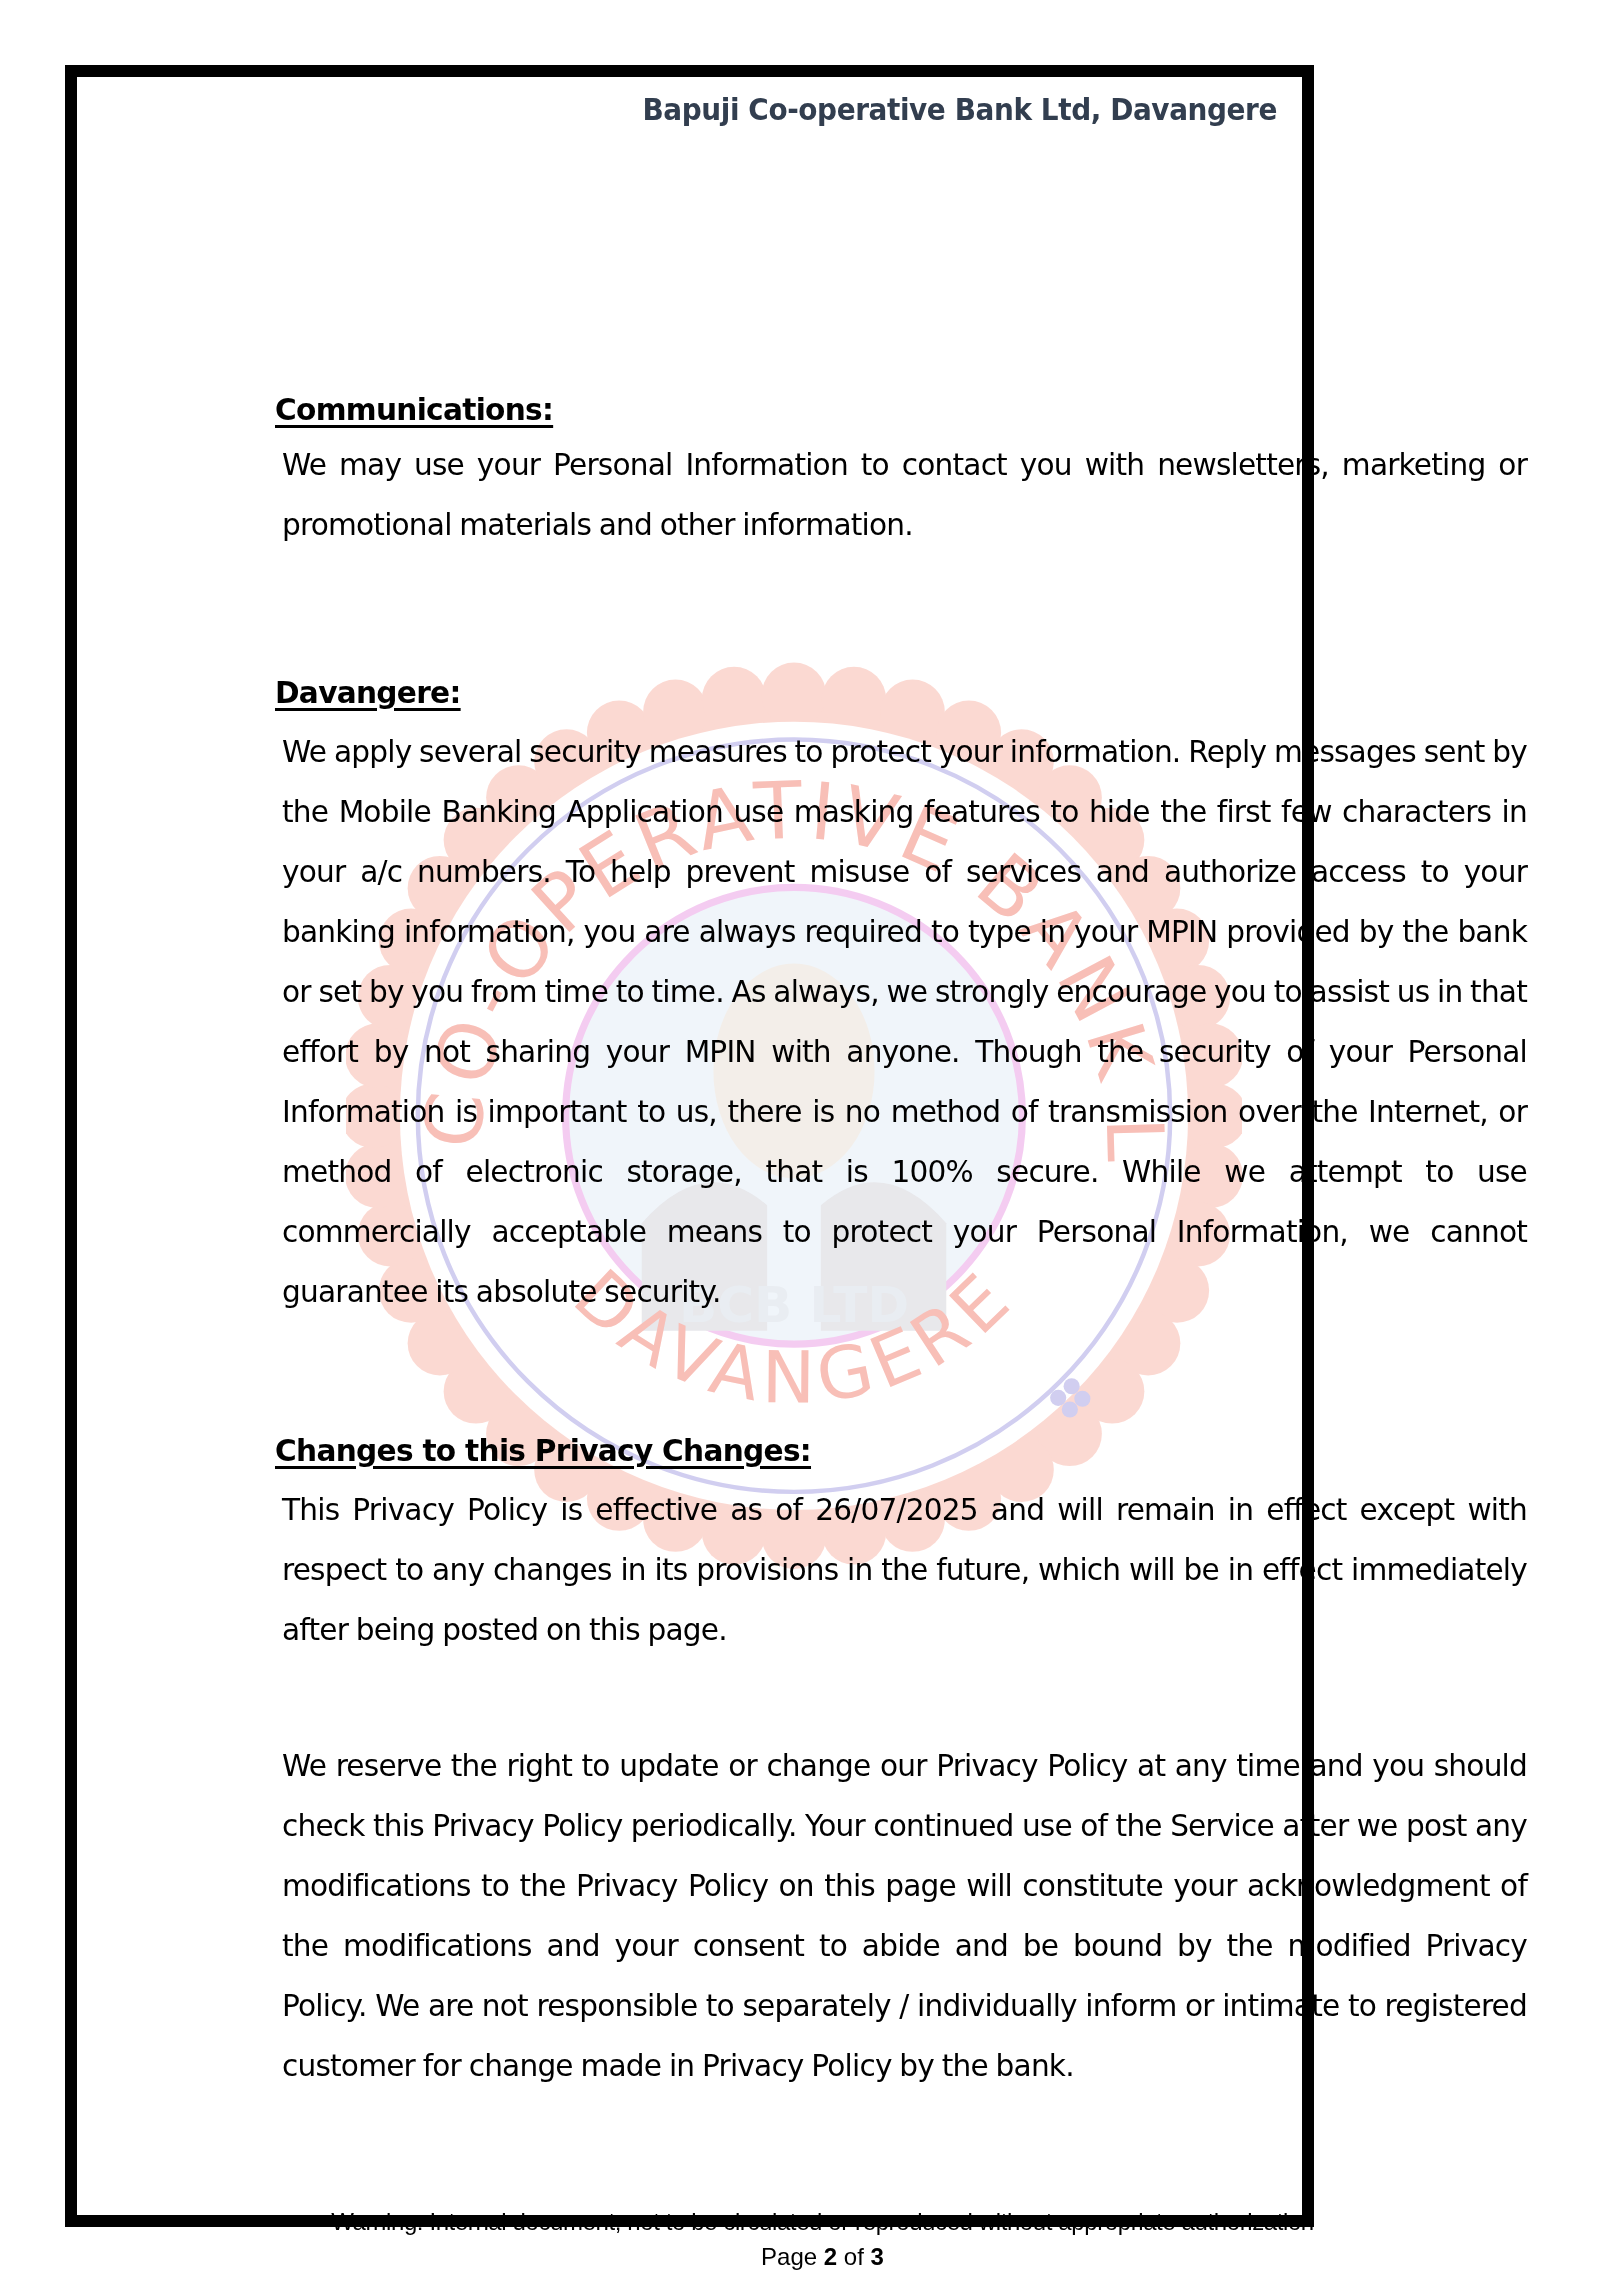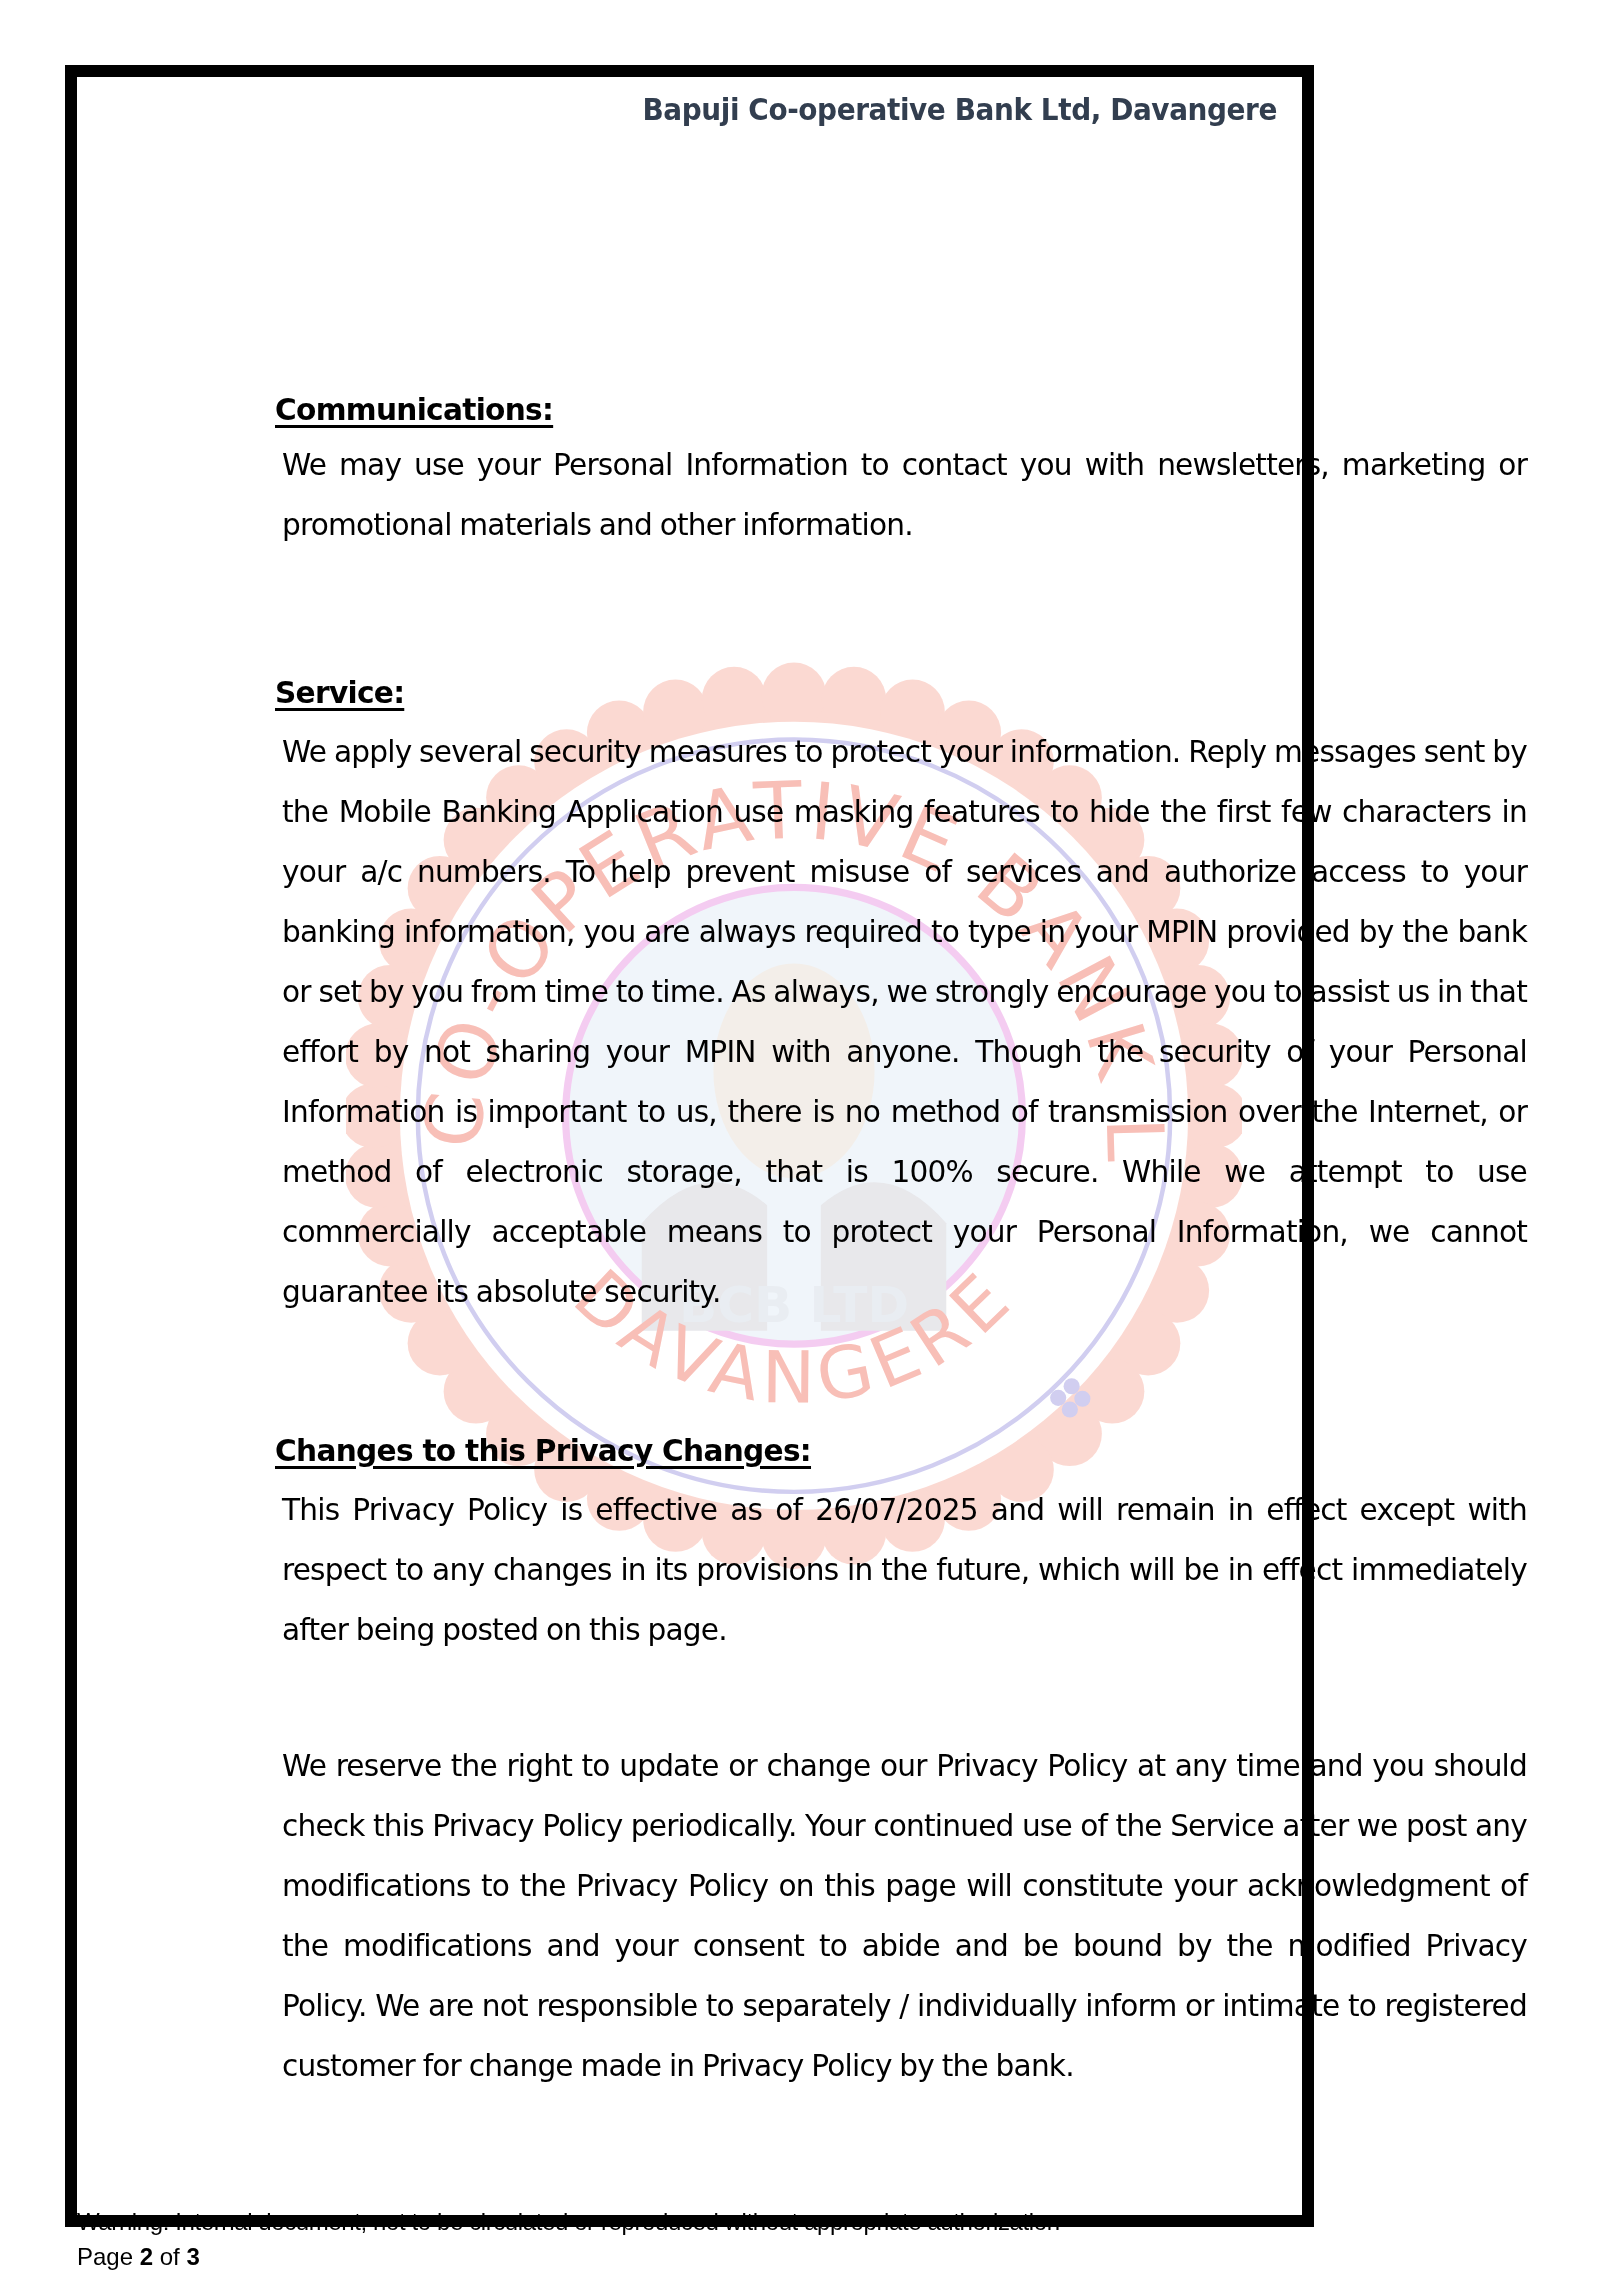--- a/index.html
+++ b/index.html
@@ -23,21 +23,21 @@
       position: absolute; left: 14px; font-size: 29.6px; font-weight: bold;
       text-decoration: underline; text-underline-offset: 4.5px; text-decoration-thickness: 2.7px;
       letter-spacing: -0.7px;
     }
     .para {
       position: absolute; left: 0; width: 1245px; font-size: 29.6px; line-height: 60px;
       text-align: justify; letter-spacing: -0.8px; word-spacing: -0.9px;
     }
     .para.last-left { text-align-last: left; margin-left: 21px; }
     .footer {
-      position: absolute; left: 0; width: 1491px; text-align: left;
+      position: absolute; left: 0; width: 1491px; text-align: center;
       font-family: "Liberation Sans", sans-serif; color: #000;
     }
     .footer-warning { top: 2131px; font-size: 24px; letter-spacing: -0.4px; }
     .footer-page { top: 2166px; font-size: 24px; }
     .footer-page b { font-weight: bold; }
   </style>
 </head>
 <body>
 
 <div class="page-frame">
@@ -116,21 +116,21 @@
           <circle cx="808" cy="848" r="9"></circle>
           <circle cx="822" cy="836" r="9"></circle>
       </g>
     </g>
   </svg>
 
   <div class="content">
     <div class="section-heading" style="top:316px">Communications:</div>
     <div class="para last-left" style="top:358px">We may use your Personal Information to contact you with newsletters, marketing or promotional materials and other information.</div>
 
-    <div class="section-heading" style="top:599px">Service:</div>
+    <div class="section-heading" style="top:599px">Davangere:</div>
     <div class="para last-left" style="top:645px">We apply several security measures to protect your information. Reply messages sent by the Mobile Banking Application use masking features to hide the first few characters in your a/c numbers. To help prevent misuse of services and authorize access to your banking information, you are always required to type in your MPIN provided by the bank or set by you from time to time. As always, we strongly encourage you to assist us in that effort by not sharing your MPIN with anyone. Though the security of your Personal Information is important to us, there is no method of transmission over the Internet, or method of electronic storage, that is 100% secure. While we attempt to use commercially acceptable means to protect your Personal Information, we cannot guarantee its absolute security.</div>
 
     <div class="section-heading" style="top:1357px">Changes to this Privacy Changes:</div>
     <div class="para last-left" style="top:1403px">This Privacy Policy is effective as of 26/07/2025 and will remain in effect except with respect to any changes in its provisions in the future, which will be in effect immediately after being posted on this page.</div>
     <div class="para last-left" style="top:1659px">We reserve the right to update or change our Privacy Policy at any time and you should check this Privacy Policy periodically. Your continued use of the Service after we post any modifications to the Privacy Policy on this page will constitute your acknowledgment of the modifications and your consent to abide and be bound by the modified Privacy Policy. We are not responsible to separately / individually inform or intimate to registered customer for change made in Privacy Policy by the bank.</div>
   </div>
 
   <div class="footer footer-warning">Warning: Internal document; not to be circulated or reproduced without appropriate authorization</div>
   <div class="footer footer-page">
     <span>Page</span>

